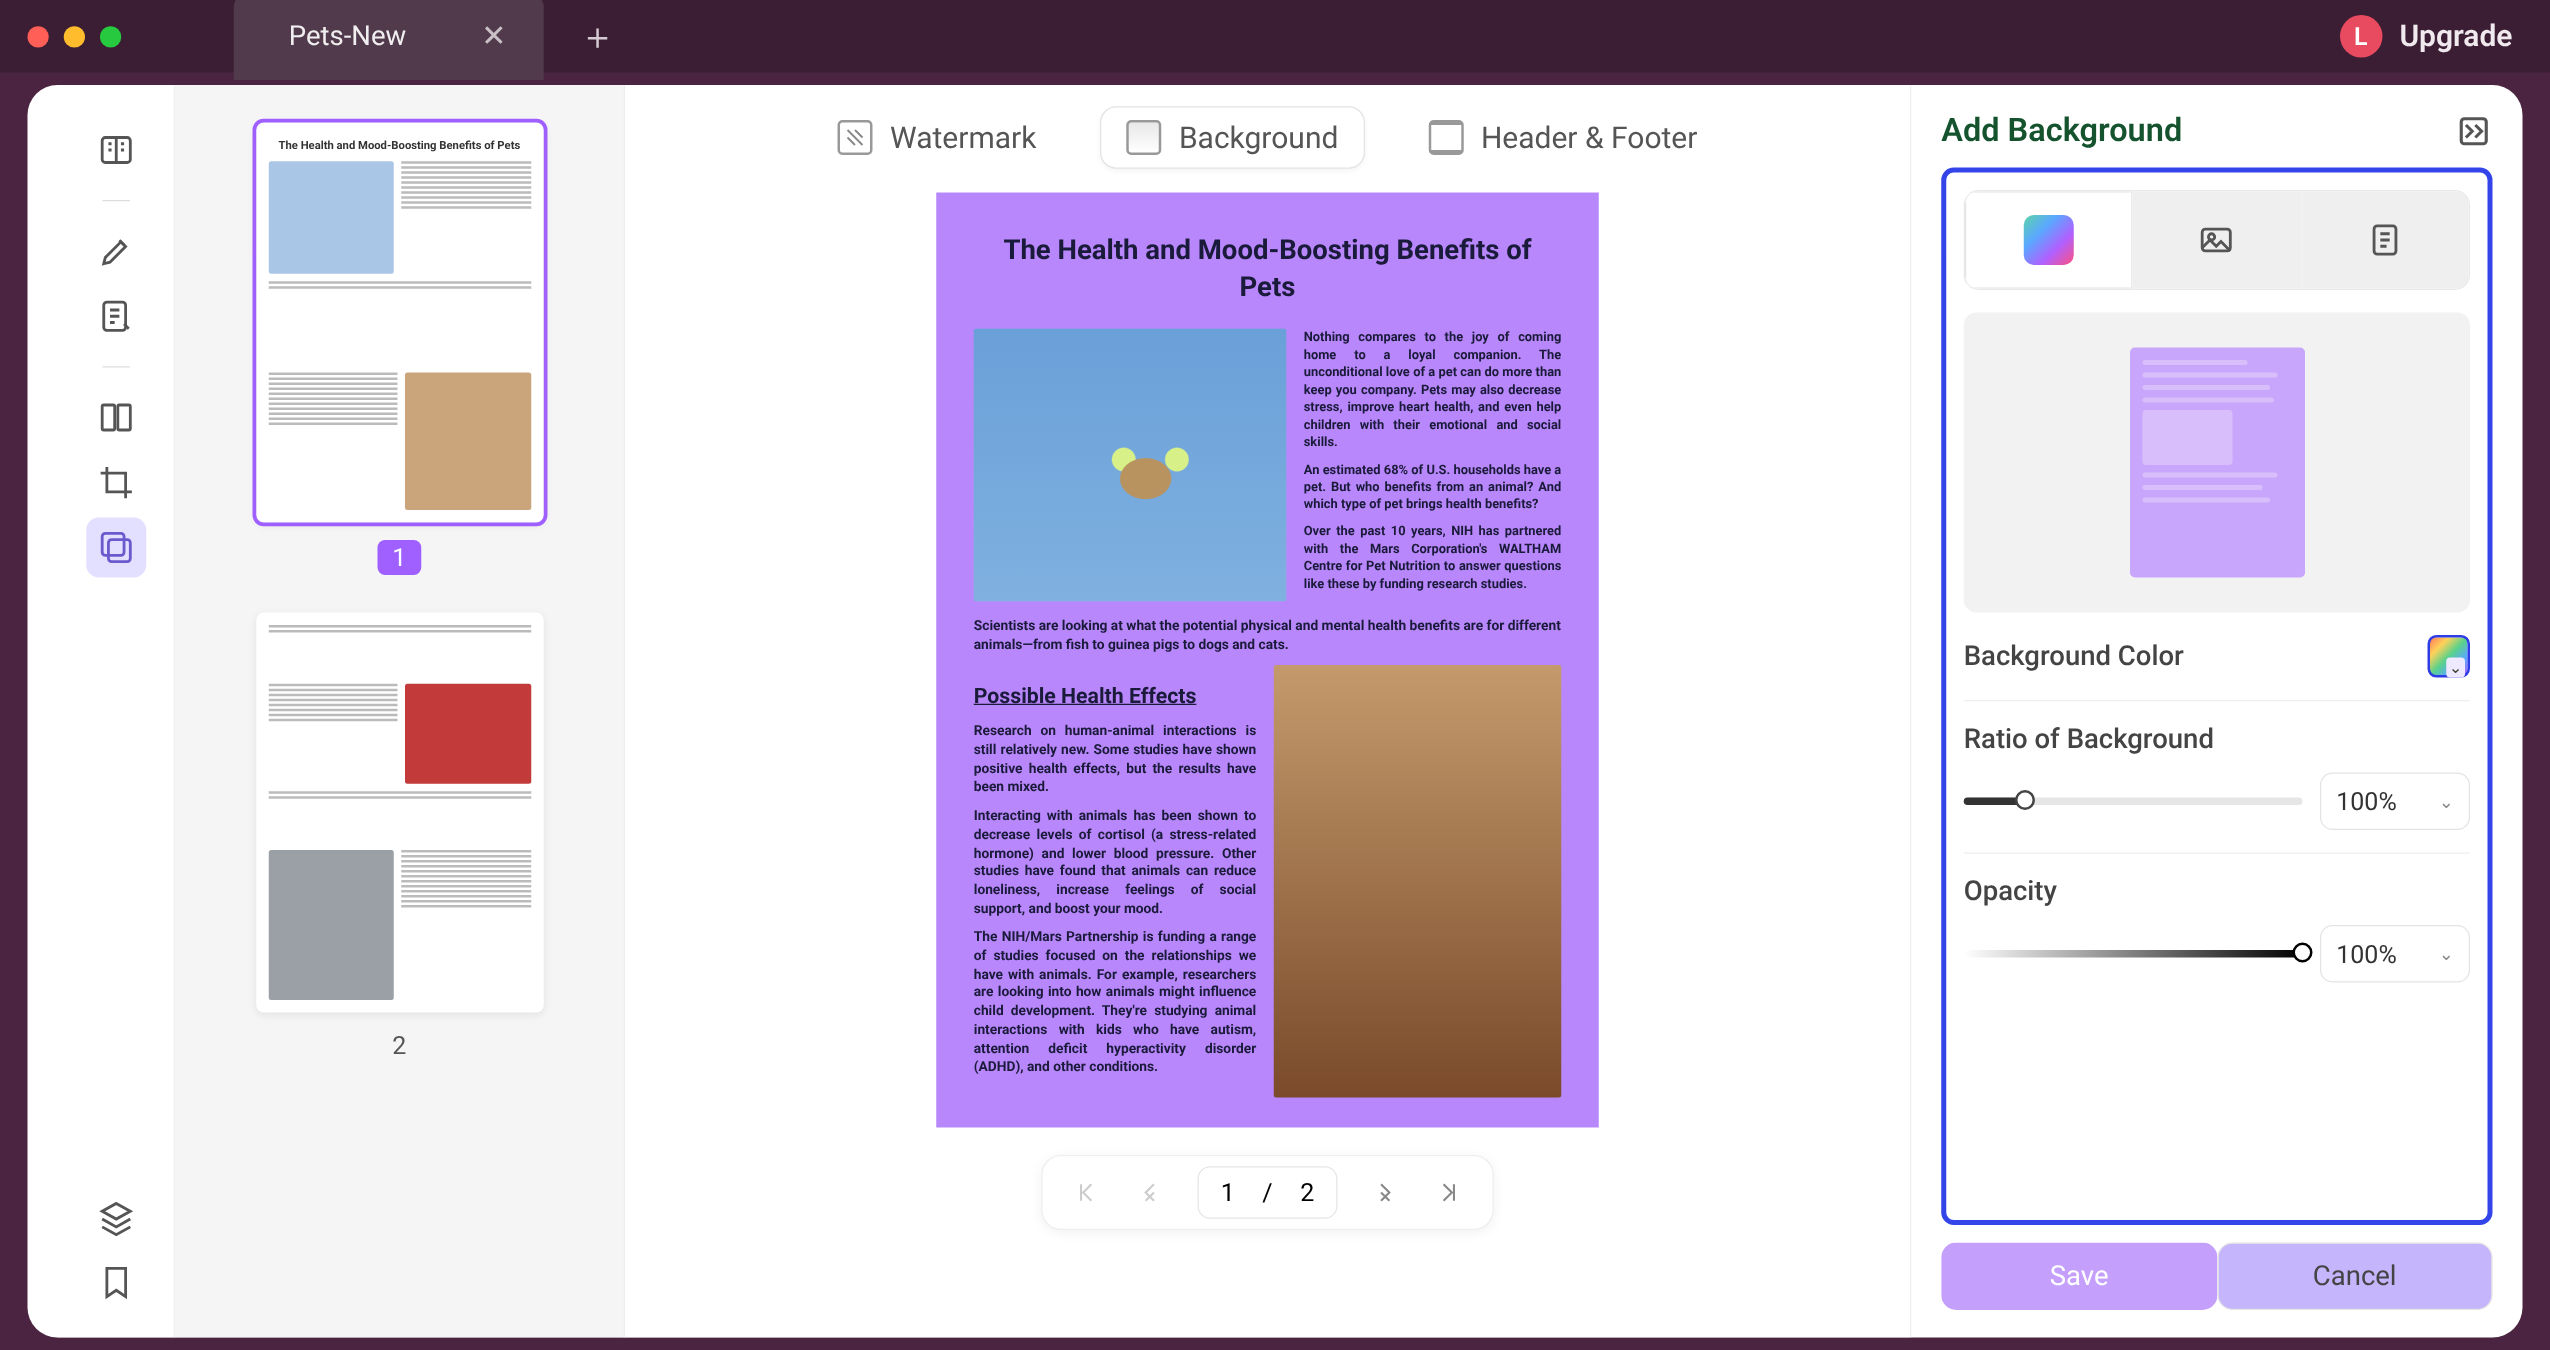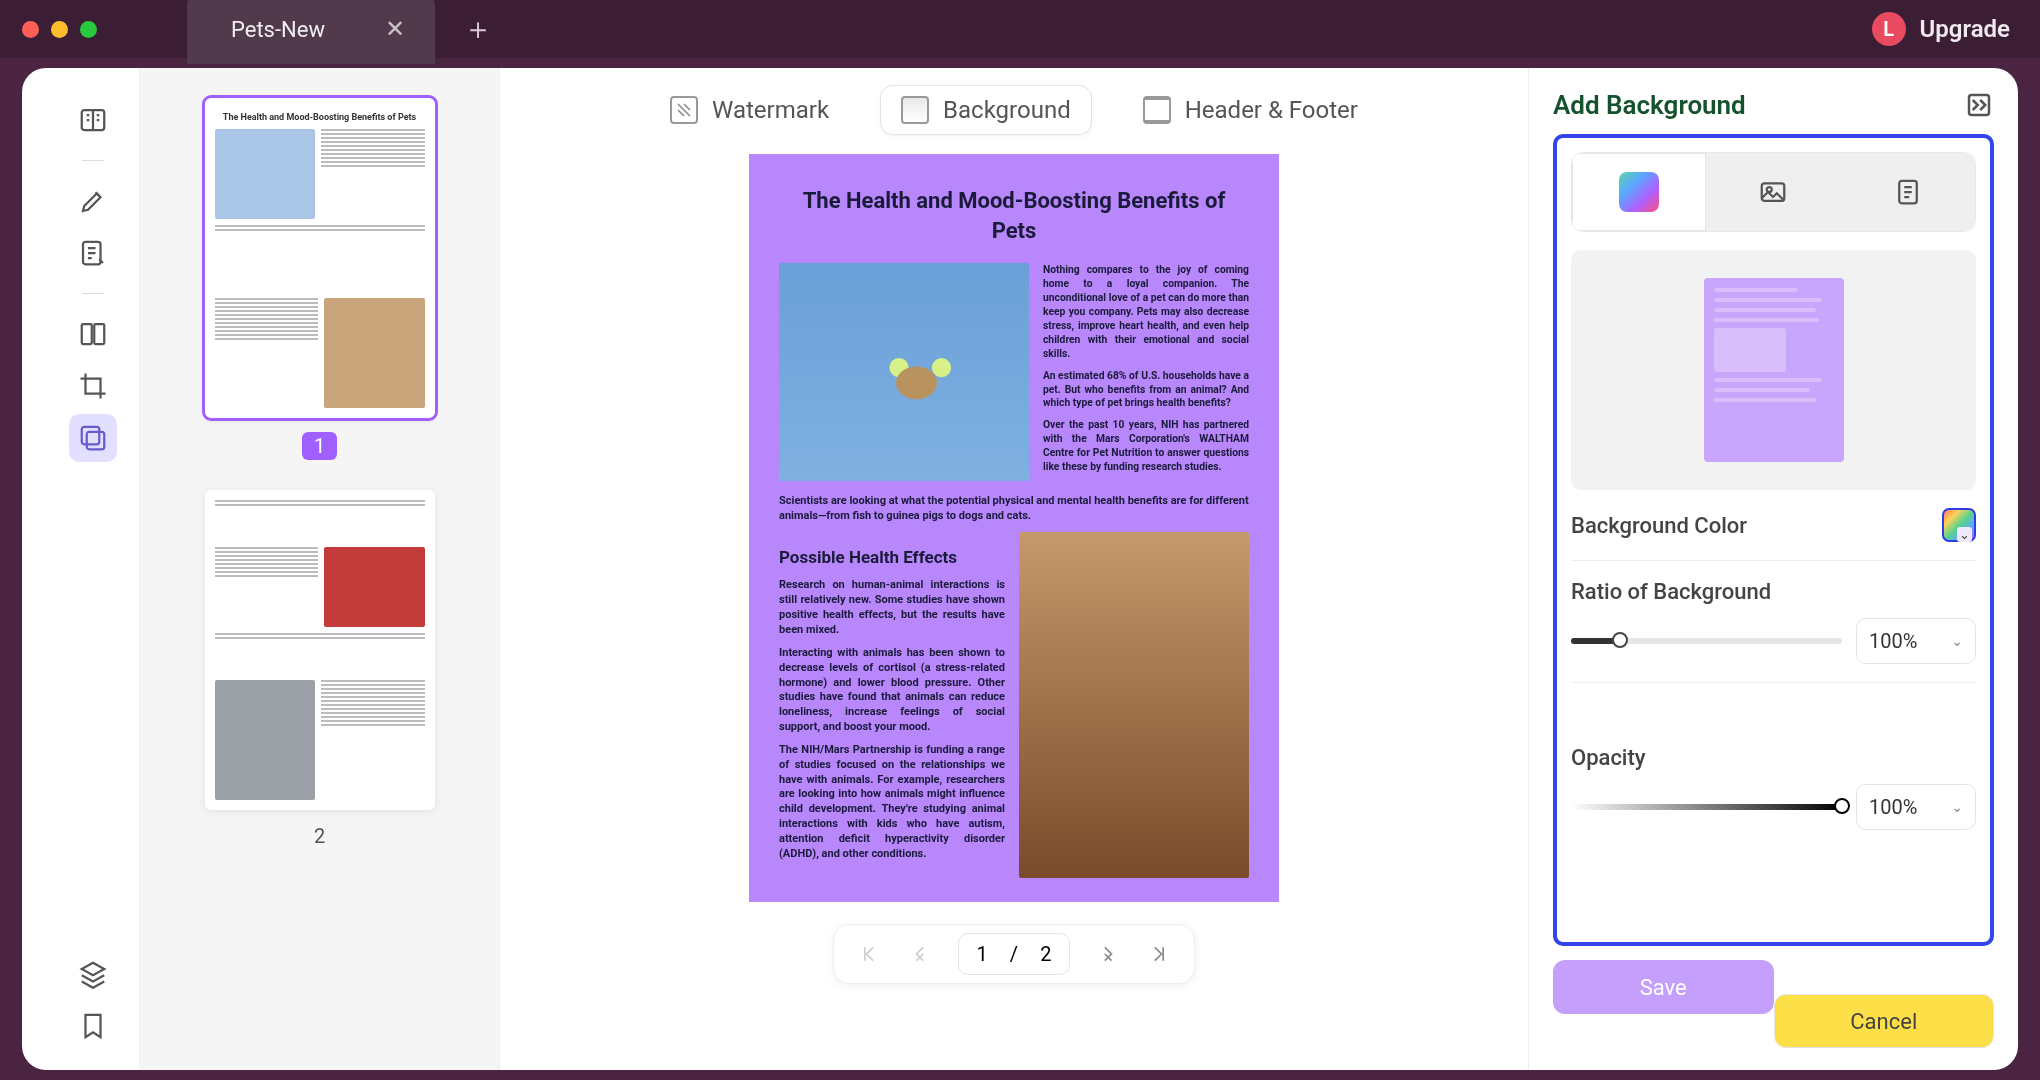--- a/index.html
+++ b/index.html
@@ -126,21 +126,21 @@
     font-size: 11px; line-height:1.35;
     color:#1a1a3a;
     overflow:hidden;
   }
   .page h1 { text-align:center; font-size:22px; margin:6px 0 18px; color:#1a1a3a; font-weight:700;}
   .page .row1 { display:flex; gap:14px; }
   .page .img { background:#888; border-radius:2px; }
   .page .cat { width:250px; height:218px; background:linear-gradient(#6aa0d8,#8ab8e6); position:relative; overflow:hidden;}
   .page .col-text { flex:1; text-align:justify; font-size:10.3px;}
   .page p { margin:0 0 8px;font-weight:bold; }
-  .page h2 { font-size:17px; margin:14px 0 10px;}
+  .page h2 { font-size:17px; margin:14px 0 10px;text-decoration:underline;}
   .page .row2 { display:flex; gap:14px;}
   .page .dog { width:230px; height:346px; background:linear-gradient(#c49a6c,#7a4a2a);}
   .page .col-text2 { flex:1; font-size:11px; text-align:justify;}
 
   
   .cat::before {
     content:""; position:absolute; inset:0;
     background:
       radial-gradient(ellipse 50px 40px at 55% 55%, #b8935f 40%, transparent 42%),
       radial-gradient(circle 10px at 48% 48%, #d8f088 90%, transparent),
@@ -242,21 +242,21 @@
     display:flex; align-items:center; justify-content:space-between;
     padding:0 12px; font-size:20px; color:#333;
   }
   .value-box .chev { color:#888; font-size:14px;}
 
   .hr { height:1px; background:#eee;}
 
   .panel-buttons { display:flex; margin-top:14px;}
   .btn { flex:1; height:54px; border-radius:12px; font-size:22px; display:flex; align-items:center; justify-content:center; cursor:pointer; border:1px solid transparent;}
   .btn.primary { background:#c4a0fc; color:#fff;}
-  .btn.secondary { background:#fde047; border-color:#e3e3e3; color:#444;margin-top:34px;}
+  .btn.secondary { background:#c4b5fd; border-color:#e3e3e3; color:#444;}
 
   
   .thumb-page .th-title{ font-size:9px; font-weight:700; text-align:center; margin:4px 0 6px;}
   .thumb-page .th-row{ display:flex; gap:6px; width:100%;}
   .thumb-page .th-img{ background:#aac6e6; border-radius:2px;}
   .thumb-page .th-lines{ flex:1; display:flex; flex-direction:column; gap:2px;}
   .thumb-page .th-lines span{ height:2px; background:#bbb;}
 </style>
 </head>
 <body>
@@ -551,21 +551,21 @@
           <div class="value-box">
             <span>100%</span>
             <span class="chev">⌄</span>
           </div>
         </div>
       </div>
 
       <div class="hr"></div>
 
       <div>
-        <div class="field-label" style="margin-bottom:14px;margin-top:44px;">Opacity</div>
+        <div class="field-label" style="margin-bottom:14px;">Opacity</div>
         <div class="slider-block">
           <div class="slider opacity">
             <div class="fill" style="width:100%;"></div>
             <div class="handle"></div>
           </div>
           <div class="value-box">
             <span>100%</span>
             <span class="chev">⌄</span>
           </div>
         </div>

